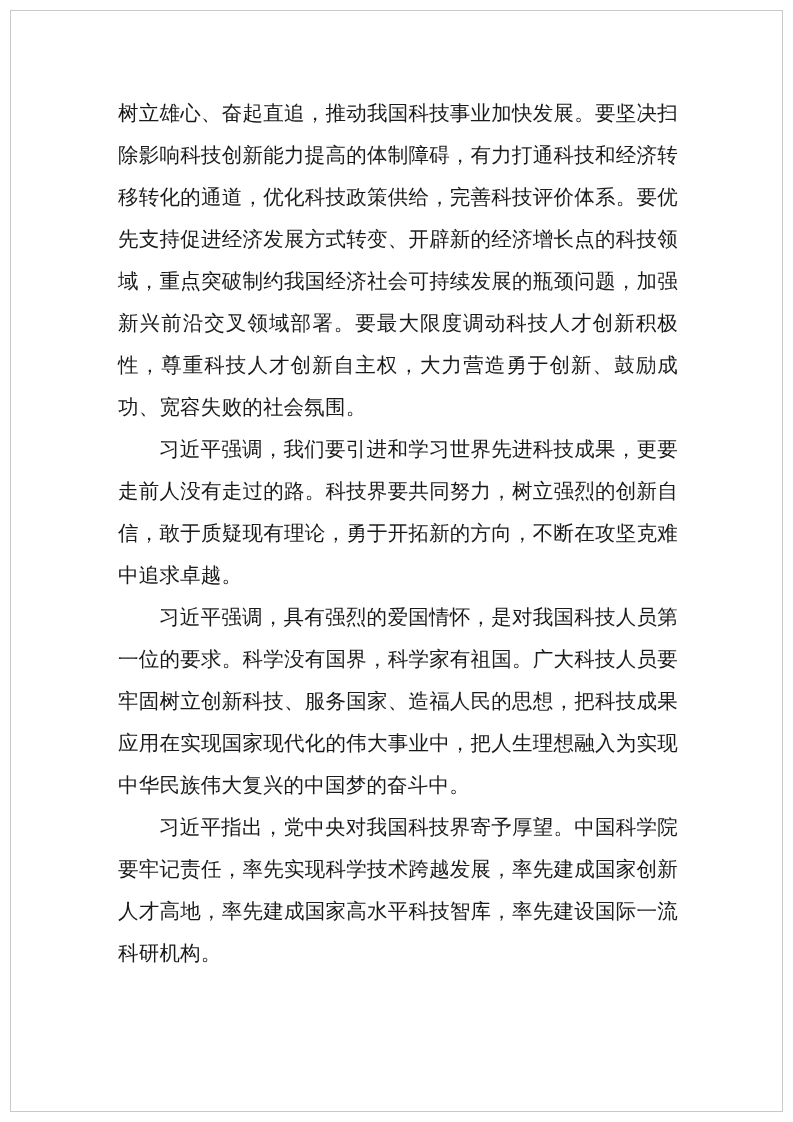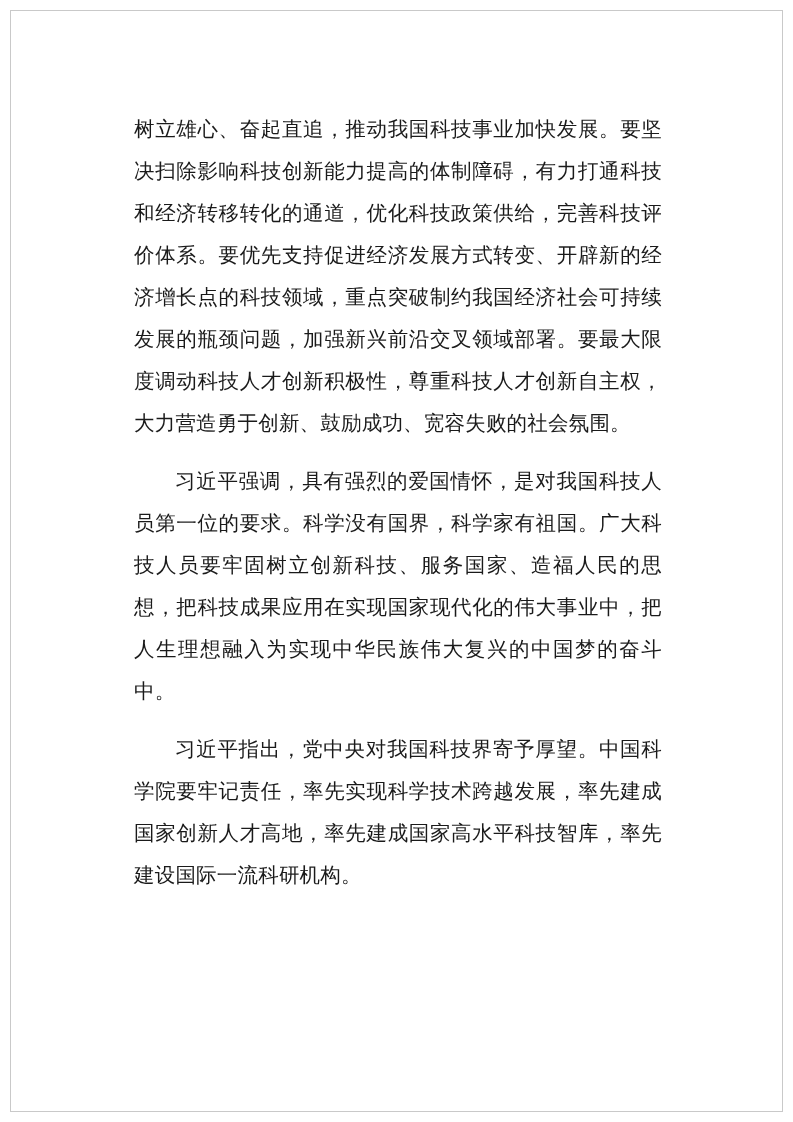--- a/index.html
+++ b/index.html
@@ -34,30 +34,31 @@
     top: 92px;
     width: 560px;
   }
   .para {
     font-size: 20.5px;
     line-height: 42px;
     color: #1a1a1a;
     text-align: justify;
     text-justify: inter-ideograph;
     letter-spacing: 0.2px;
-    margin: 16px;
+    margin: 0;
     font-family: "Liberation Serif", "DejaVu Serif", serif;
   }
   .para.indent {
     text-indent: 2em;
   }
 </style>
 </head>
 <body>
 
 <div class="page">
   <div class="page-border"></div>
   <div class="content">
     <p class="para">树立雄心、奋起直追，推动我国科技事业加快发展。要坚决扫除影响科技创新能力提高的体制障碍，有力打通科技和经济转移转化的通道，优化科技政策供给，完善科技评价体系。要优先支持促进经济发展方式转变、开辟新的经济增长点的科技领域，重点突破制约我国经济社会可持续发展的瓶颈问题，加强新兴前沿交叉领域部署。要最大限度调动科技人才创新积极性，尊重科技人才创新自主权，大力营造勇于创新、鼓励成功、宽容失败的社会氛围。</p>
+    <p class="para indent">习近平强调，我们要引进和学习世界先进科技成果，更要走前人没有走过的路。科技界要共同努力，树立强烈的创新自信，敢于质疑现有理论，勇于开拓新的方向，不断在攻坚克难中追求卓越。</p>
     <p class="para indent">习近平强调，具有强烈的爱国情怀，是对我国科技人员第一位的要求。科学没有国界，科学家有祖国。广大科技人员要牢固树立创新科技、服务国家、造福人民的思想，把科技成果应用在实现国家现代化的伟大事业中，把人生理想融入为实现中华民族伟大复兴的中国梦的奋斗中。</p>
     <p class="para indent">习近平指出，党中央对我国科技界寄予厚望。中国科学院要牢记责任，率先实现科学技术跨越发展，率先建成国家创新人才高地，率先建成国家高水平科技智库，率先建设国际一流科研机构。</p>
   </div>
 </div>
 
 </body></html>

